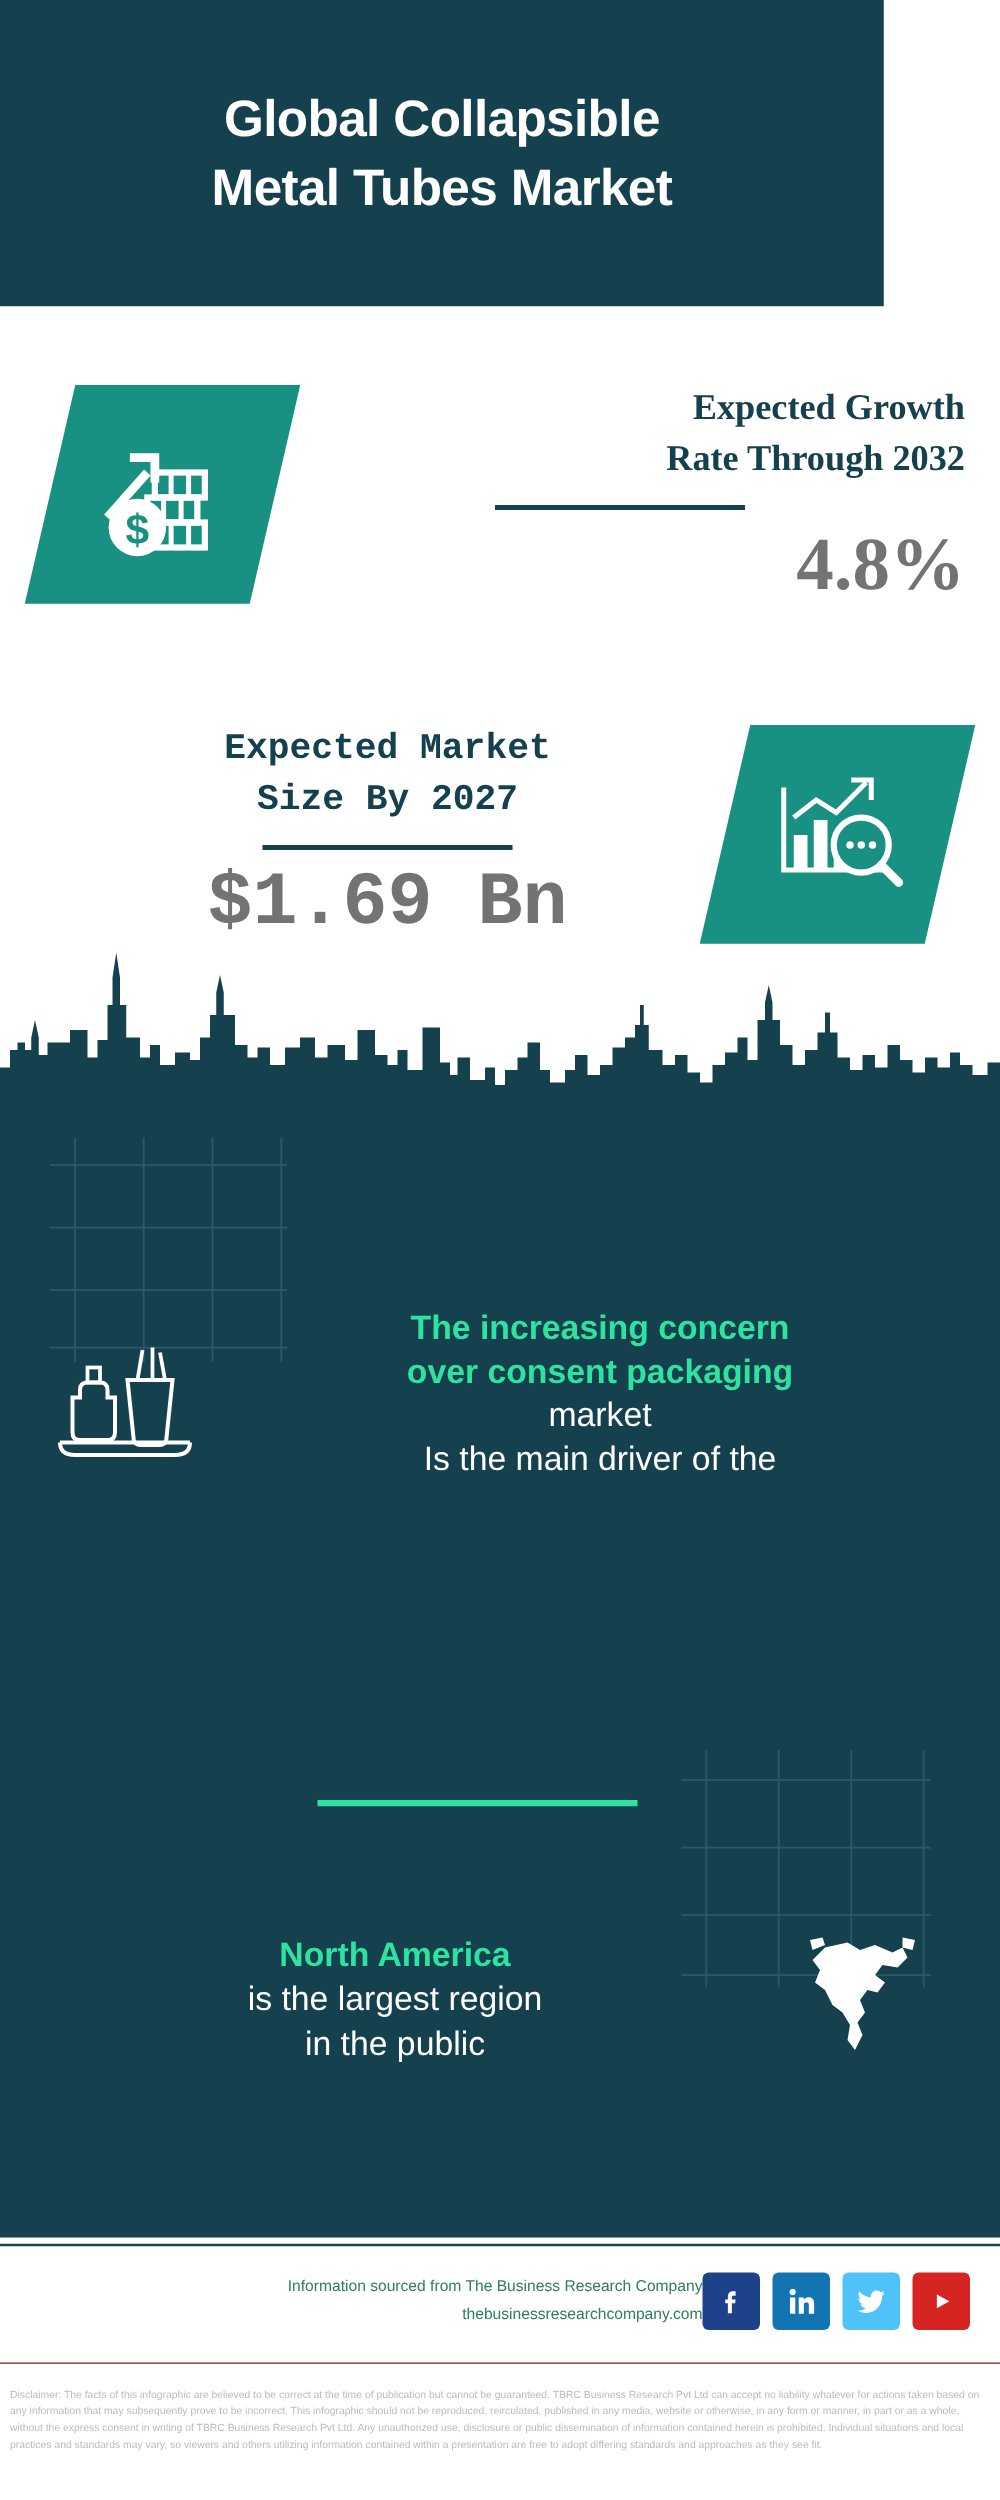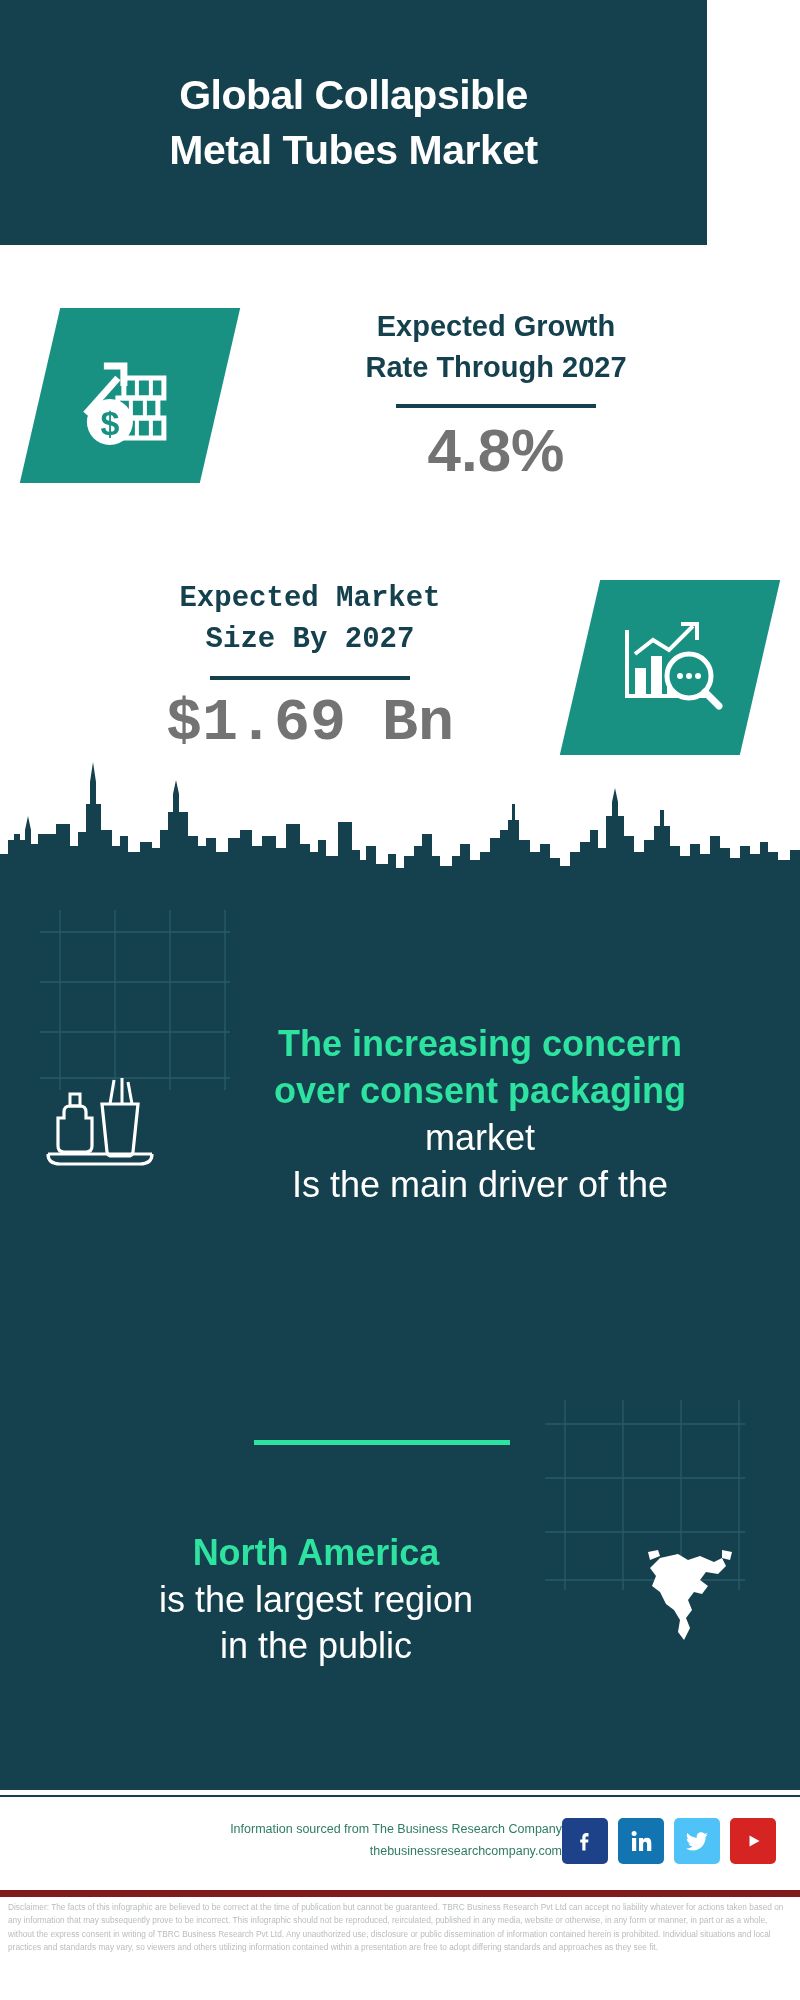--- a/index.html
+++ b/index.html
@@ -31,21 +31,21 @@
   .rhombus {
     width:180px; height:175px;
     background:#189183;
     position:relative;
     display:flex; align-items:center; justify-content:center;
   }
   .rhombus.left  { margin-left:40px; transform:skewX(-13deg); }
   .rhombus.right { transform:skewX(-13deg); }
   .rhombus > svg { transform:skewX(13deg); }
 
-  .stat1-text { flex:1; text-align:center; padding-right:28px; }
+  .stat1-text { flex:1; text-align:right; padding-right:28px;font-family:Liberation Serif, serif; }
   .stat-label {
     color:#15414f; font-size:29px; font-weight:bold; line-height:1.4;
   }
   .rule {
     width:200px; height:4px; background:#15414f; margin:16px auto 10px auto;
   }
   .stat-value {
     color:#737373; font-size:60px; font-weight:bold; line-height:1.1;
   }
 
@@ -72,21 +72,21 @@
 
   
   .driver-row {
     position:absolute; left:0; top:1015px; width:800px; height:200px;
     display:flex; align-items:center;
   }
   .driver-icon-wrap { width:200px; display:flex; justify-content:center; }
   .driver-text { flex:1; padding-right:40px; text-align:center; }
   .accent-line { color:#2ee2a0; font-weight:bold; }
   .plain-line  { color:#ffffff; font-weight:normal; }
-  .big-stmt { font-size:36px; line-height:1.3; }
+  .big-stmt { font-size:27px; line-height:1.3; }
 
   .divider-green {
     position:absolute; left:254px; top:1440px;
     width:256px; height:5px; background:#2ee2a0;
   }
 
   
   .region-row {
     position:absolute; left:0; top:1510px; width:800px; height:180px;
     display:flex; align-items:center;
@@ -110,23 +110,23 @@
     width:46px; height:46px; border-radius:5px;
     display:flex; align-items:center; justify-content:center;
   }
   .s-fb { background:#1d4289; }
   .s-li { background:#1275b1; }
   .s-tw { background:#4fc3f7; }
   .s-yt { background:#d62423; }
 
   .disclaimer {
     position:absolute; left:0; top:1890px; width:800px; height:110px;
-    background:#ffffff; padding:4px 8px 0 8px;
+    background:#ffffff; padding:18px 8px 0 8px;
     color:#b9bcbe; font-size:8.3px; line-height:1.62; text-align:left;
-    border-top:7px solid #7f1d1d;
+    border-top:1px solid #7f1d1d;
   }
 </style>
 </head>
 <body>
 
 <div class="page">
 
   <div class="header">
     <div class="header-title">
       <div>Global Collapsible</div>
@@ -148,21 +148,21 @@
         <line x1="71" y1="58" x2="71" y2="78" stroke="#fff" stroke-width="4"></line>
         <line x1="63" y1="78" x2="63" y2="98" stroke="#fff" stroke-width="4"></line>
         <line x1="77" y1="78" x2="77" y2="98" stroke="#fff" stroke-width="4"></line>
         <circle cx="36" cy="82" r="23" fill="#fff"></circle>
         <text x="36" y="95" font-family="Liberation Sans, sans-serif" font-size="34" font-weight="bold" fill="#189183" text-anchor="middle">$</text>
       </svg>
     </div>
     <div class="stat1-text">
       <div class="stat-label">
         <div>Expected Growth</div>
-        <div>Rate Through 2027</div>
+        <div>Rate Through 2032</div>
       </div>
       <div class="rule"></div>
       <div class="stat-value">4.8%</div>
     </div>
   </div>
 
   <div class="stat2">
     <div class="stat2-text">
       <div class="stat-label">
         <div>Expected Market</div>

